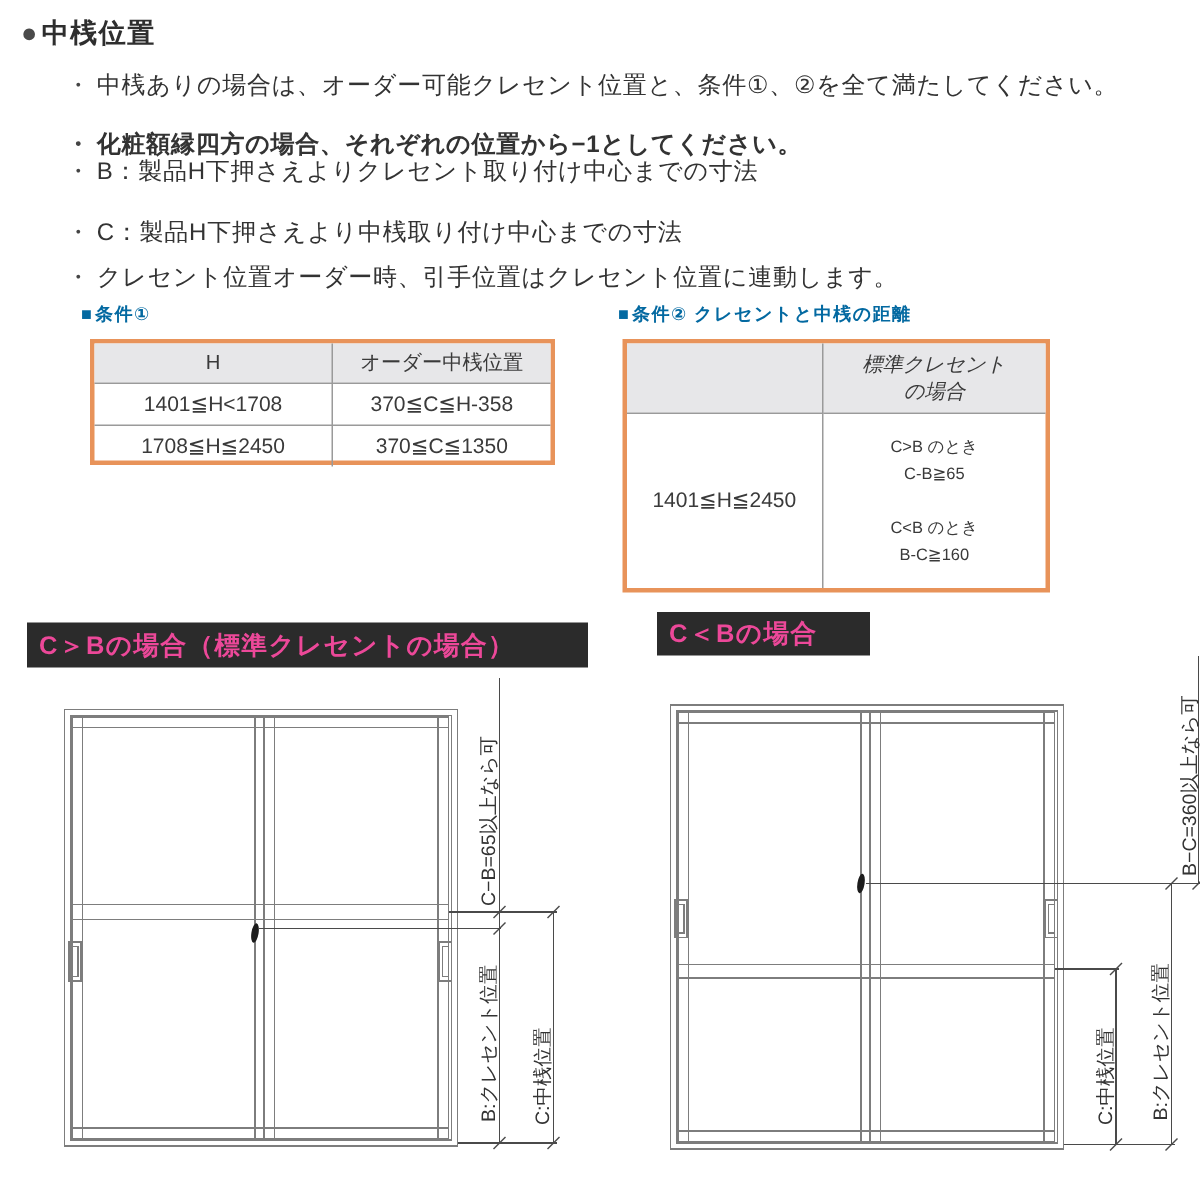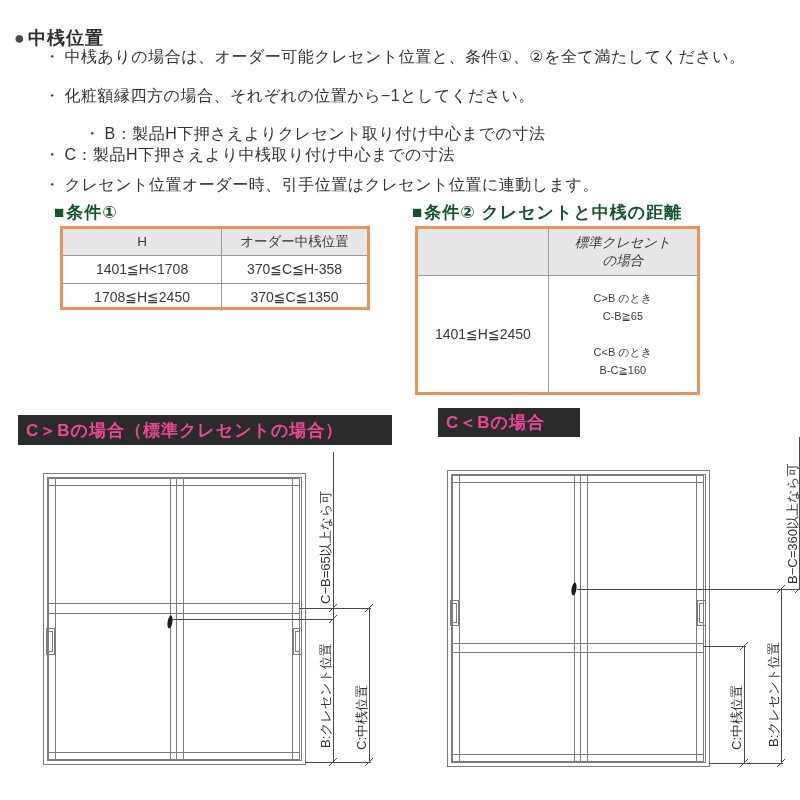--- a/index.html
+++ b/index.html
@@ -3,27 +3,27 @@
 <meta charset="utf-8">
 <style>
   html,body{margin:0;padding:0;background:#fff;}
   #stage{
     position:relative;width:800px;height:800px;background:#ffffff;
     font-family:"Liberation Sans","DejaVu Sans",sans-serif;
     color:#333;overflow:hidden;
   }
   .abs{position:absolute;}
   
-  .sec-title{left:14px;top:10px;font-size:18px;font-weight:bold;color:#2e2e2e;letter-spacing:1px;margin-top:16px;}
+  .sec-title{left:14px;top:10px;font-size:18px;font-weight:bold;color:#2e2e2e;letter-spacing:1px;}
   .sec-title .dot{color:#4a4a4a;margin-right:2px;}
   
   .bullet{left:44px;font-size:16px;color:#333;letter-spacing:0.5px;white-space:nowrap;}
   .bullet .mk{margin-right:4px;color:#444;}
   
-  .cond-head{font-size:17px;font-weight:bold;color:#14532d;letter-spacing:1px;}
+  .cond-head{font-size:12px;font-weight:bold;color:#0369a1;letter-spacing:1px;}
   .cond-head .sq{margin-right:1px;}
   
   .otable{border:3px solid #e8935a;background:#fff;box-sizing:border-box;}
   .otable table{border-collapse:collapse;width:100%;height:100%;table-layout:fixed;}
   .otable td,.otable th{border:1px solid #9a9a9a;font-weight:normal;text-align:center;
     vertical-align:middle;font-size:14px;color:#3a3a3a;padding:0;}
   .otable tr:first-child th{background:#e7e7e9;font-size:13.5px;}
   .otable table tr:first-child th{border-top:none;}
   .otable table tr td:first-child,.otable table tr th:first-child{border-left:none;}
   .otable table tr td:last-child,.otable table tr th:last-child{border-right:none;}
@@ -39,22 +39,22 @@
 </head>
 <body>
 
 <div id="stage">
 
   <div class="abs sec-title">
     <span class="dot">●</span><span>中桟位置</span>
   </div>
 
   <div class="abs bullet" style="top:47px;"><span class="mk">・</span><span>中桟ありの場合は、オーダー可能クレセント位置と、条件①、②を全て満たしてください。</span></div>
-  <div class="abs bullet" style="top:86px;"><span class="mk">・</span><span>化粧額縁四方の場合、それぞれの位置から−1としてください。</span></div>
-  <div class="abs bullet" style="top:124px;margin-left:40px;"><span class="mk">・</span><span>B：製品H下押さえよりクレセント取り付け中心までの寸法</span></div>
+  <div class="abs bullet" style="top:86px;font-weight:bold;"><span class="mk">・</span><span>化粧額縁四方の場合、それぞれの位置から−1としてください。</span></div>
+  <div class="abs bullet" style="top:104px;"><span class="mk">・</span><span>B：製品H下押さえよりクレセント取り付け中心までの寸法</span></div>
   <div class="abs bullet" style="top:145px;"><span class="mk">・</span><span>C：製品H下押さえより中桟取り付け中心までの寸法</span></div>
   <div class="abs bullet" style="top:175px;"><span class="mk">・</span><span>クレセント位置オーダー時、引手位置はクレセント位置に連動します。</span></div>
 
   <div class="abs cond-head" style="left:54px;top:201px;">
     <span class="sq">■</span><span>条件①</span>
   </div>
   <div class="abs otable" style="left:60px;top:226px;width:310px;height:84px;">
     <table>
       <tbody>
           <tr style="height:26px;">

